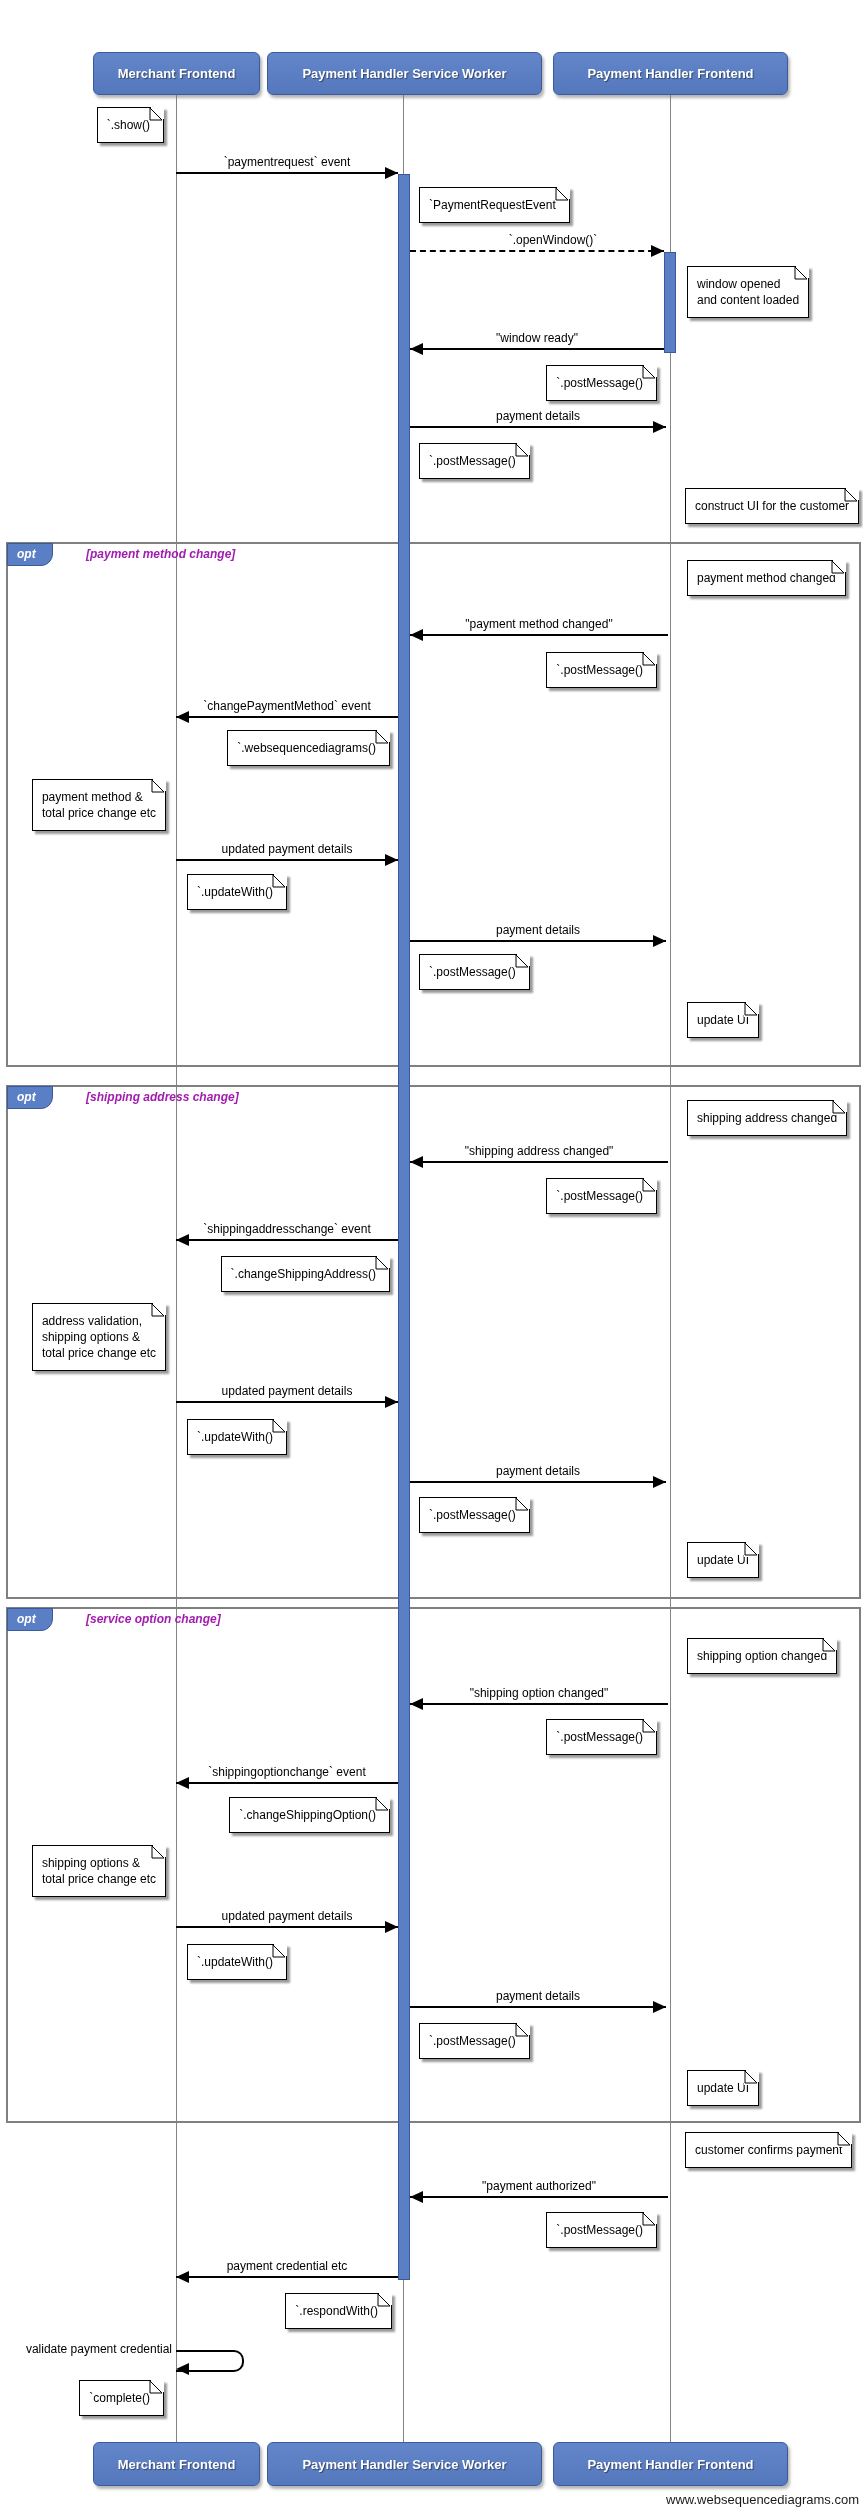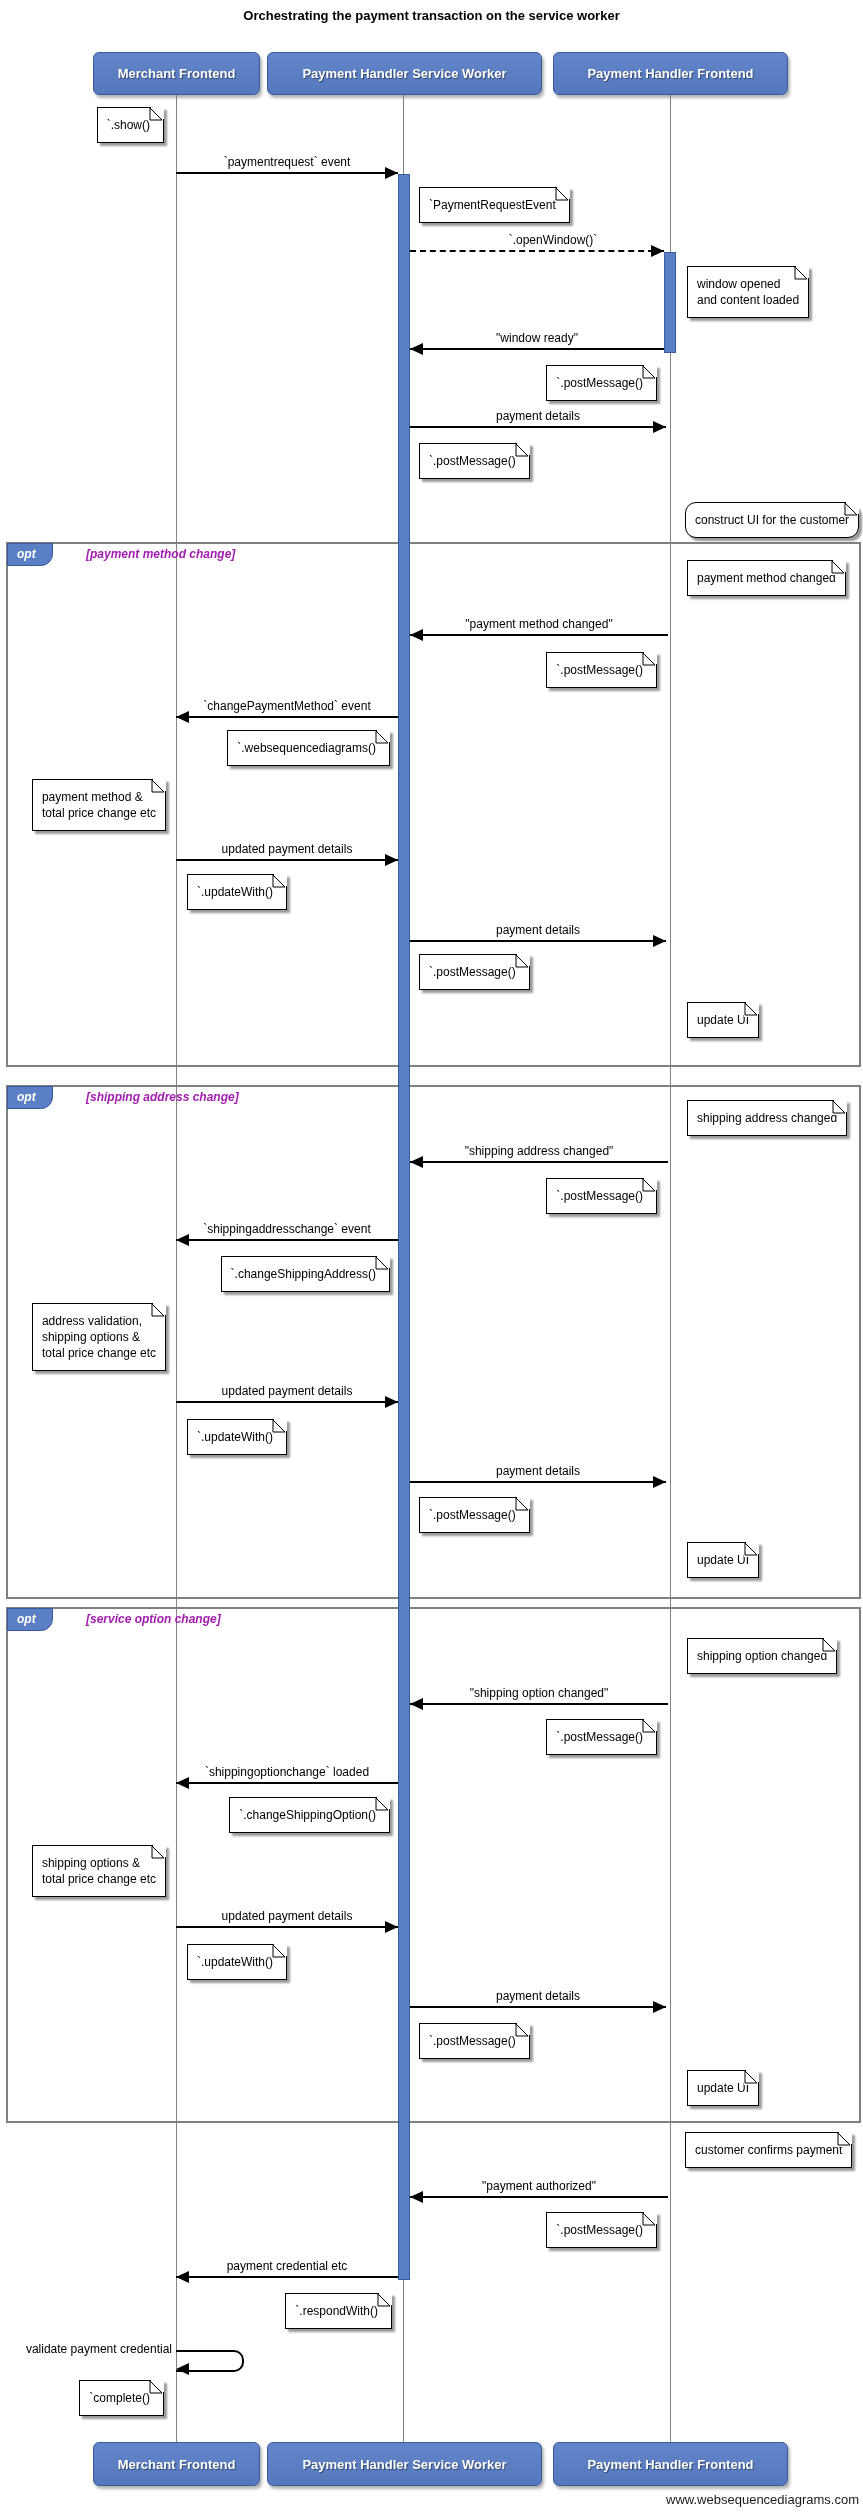--- a/index.html
+++ b/index.html
@@ -34,21 +34,20 @@
         white-space:pre;line-height:16px;}
   .fold{position:absolute;top:-1px;right:-1px;width:15px;height:15px;}
   .selfmsg-rect{position:absolute;border:2px solid #000;border-left:none;
                 border-radius:0 10px 10px 0;}
   .selfmsg-label{position:absolute;font-size:12px;white-space:nowrap;text-align:right;}
 </style>
 </head>
 <body>
 
 <div id="page">
-  <div class="title">Orchestrating the payment transaction on the service worker</div>
   <div id="diagram">
       <div class="lifeline" style="left: 175.5px; top: 93px; height: 2349px;"></div>
       <div class="lifeline" style="left: 402.5px; top: 93px; height: 2349px;"></div>
       <div class="lifeline" style="left: 669.5px; top: 93px; height: 2349px;"></div>
       <div class="frame" style="left: 6px; top: 542px; width: 851px; height: 521px;">
         <div class="frame-tag">opt</div>
         <div class="frame-guard">[payment method change]</div>
       </div>
       <div class="frame" style="left: 6px; top: 1085px; width: 851px; height: 510px;">
         <div class="frame-tag">opt</div>
@@ -94,21 +93,21 @@
       <div class="arrowhead right" style="top: 1396px; left: 385px;"></div>
       <div class="msg-label" style="left: 287px; top: 1384px;">updated payment details</div>
       <div class="msg-line" style="left: 410px; width: 256px; top: 1481px;"></div>
       <div class="arrowhead right" style="top: 1476px; left: 653px;"></div>
       <div class="msg-label" style="left: 538px; top: 1464px;">payment details</div>
       <div class="msg-line" style="left: 410px; width: 258px; top: 1703px;"></div>
       <div class="arrowhead left" style="top: 1698px; left: 410px;"></div>
       <div class="msg-label" style="left: 539px; top: 1686px;">"shipping option changed"</div>
       <div class="msg-line" style="left: 176px; width: 222px; top: 1782px;"></div>
       <div class="arrowhead left" style="top: 1777px; left: 176px;"></div>
-      <div class="msg-label" style="left: 287px; top: 1765px;">`shippingoptionchange` loaded</div>
+      <div class="msg-label" style="left: 287px; top: 1765px;">`shippingoptionchange` event</div>
       <div class="msg-line" style="left: 176px; width: 222px; top: 1926px;"></div>
       <div class="arrowhead right" style="top: 1921px; left: 385px;"></div>
       <div class="msg-label" style="left: 287px; top: 1909px;">updated payment details</div>
       <div class="msg-line" style="left: 410px; width: 256px; top: 2006px;"></div>
       <div class="arrowhead right" style="top: 2001px; left: 653px;"></div>
       <div class="msg-label" style="left: 538px; top: 1989px;">payment details</div>
       <div class="msg-line" style="left: 410px; width: 258px; top: 2196px;"></div>
       <div class="arrowhead left" style="top: 2191px; left: 410px;"></div>
       <div class="msg-label" style="left: 539px; top: 2179px;">"payment authorized"</div>
       <div class="msg-line" style="left: 176px; width: 222px; top: 2276px;"></div>
@@ -141,21 +140,21 @@
             <path d="M0 0.5 H2" stroke="#000000" fill="none"></path>
             <path d="M14.5 12 V15" stroke="#000000" fill="none"></path>
             <polygon points="1,1 13,13 1,13" fill="#ffffff" stroke="#000000"></polygon>
           </svg></span></div>
       <div class="note" style="left: 419px; top: 443px;"><span>`.postMessage()`</span><span class="fold"><svg width="15" height="15" viewBox="0 0 15 15">
             <rect x="0" y="0" width="15" height="15" fill="#ffffff"></rect>
             <path d="M0 0.5 H2" stroke="#000000" fill="none"></path>
             <path d="M14.5 12 V15" stroke="#000000" fill="none"></path>
             <polygon points="1,1 13,13 1,13" fill="#ffffff" stroke="#000000"></polygon>
           </svg></span></div>
-      <div class="note" style="left: 685px; top: 502px; border-radius: 11px;"><span>construct UI for the customer</span><span class="fold"><svg width="15" height="15" viewBox="0 0 15 15">
+      <div class="note" style="left: 685px; top: 488px;"><span>construct UI for the customer</span><span class="fold"><svg width="15" height="15" viewBox="0 0 15 15">
             <rect x="0" y="0" width="15" height="15" fill="#ffffff"></rect>
             <path d="M0 0.5 H2" stroke="#000000" fill="none"></path>
             <path d="M14.5 12 V15" stroke="#000000" fill="none"></path>
             <polygon points="1,1 13,13 1,13" fill="#ffffff" stroke="#000000"></polygon>
           </svg></span></div>
       <div class="note" style="left: 687px; top: 560px;"><span>payment method changed</span><span class="fold"><svg width="15" height="15" viewBox="0 0 15 15">
             <rect x="0" y="0" width="15" height="15" fill="#ffffff"></rect>
             <path d="M0 0.5 H2" stroke="#000000" fill="none"></path>
             <path d="M14.5 12 V15" stroke="#000000" fill="none"></path>
             <polygon points="1,1 13,13 1,13" fill="#ffffff" stroke="#000000"></polygon>

